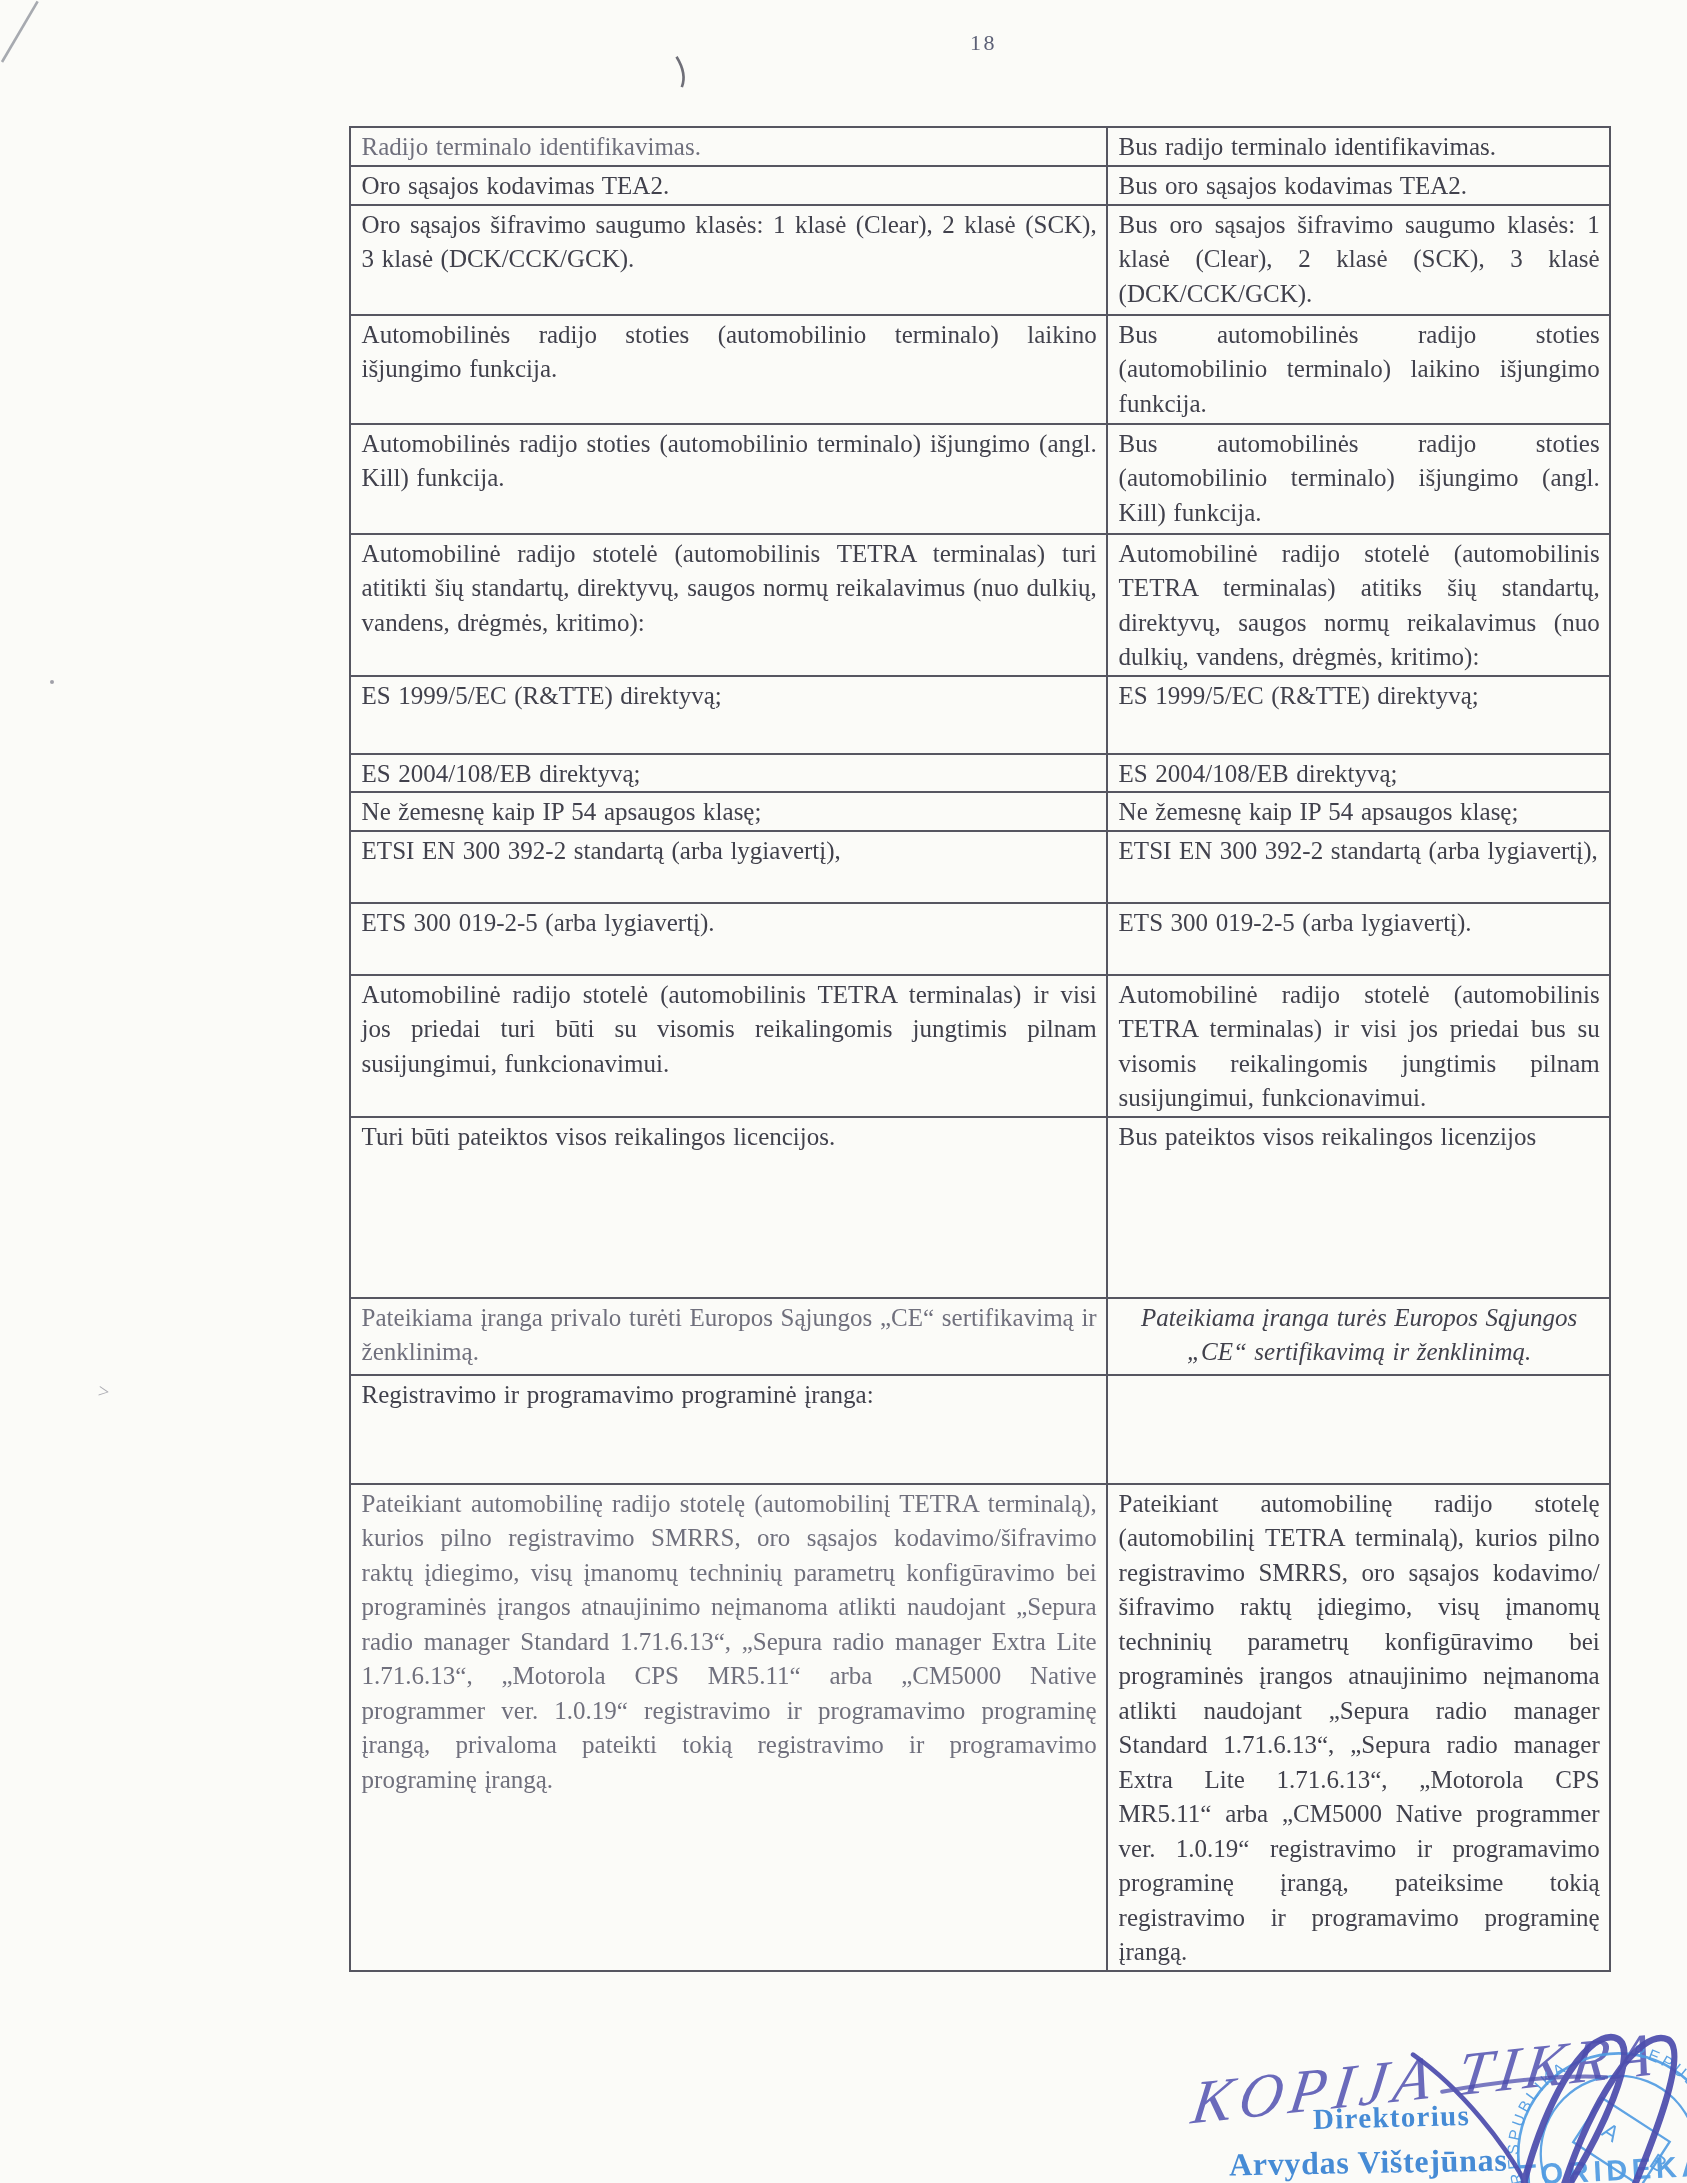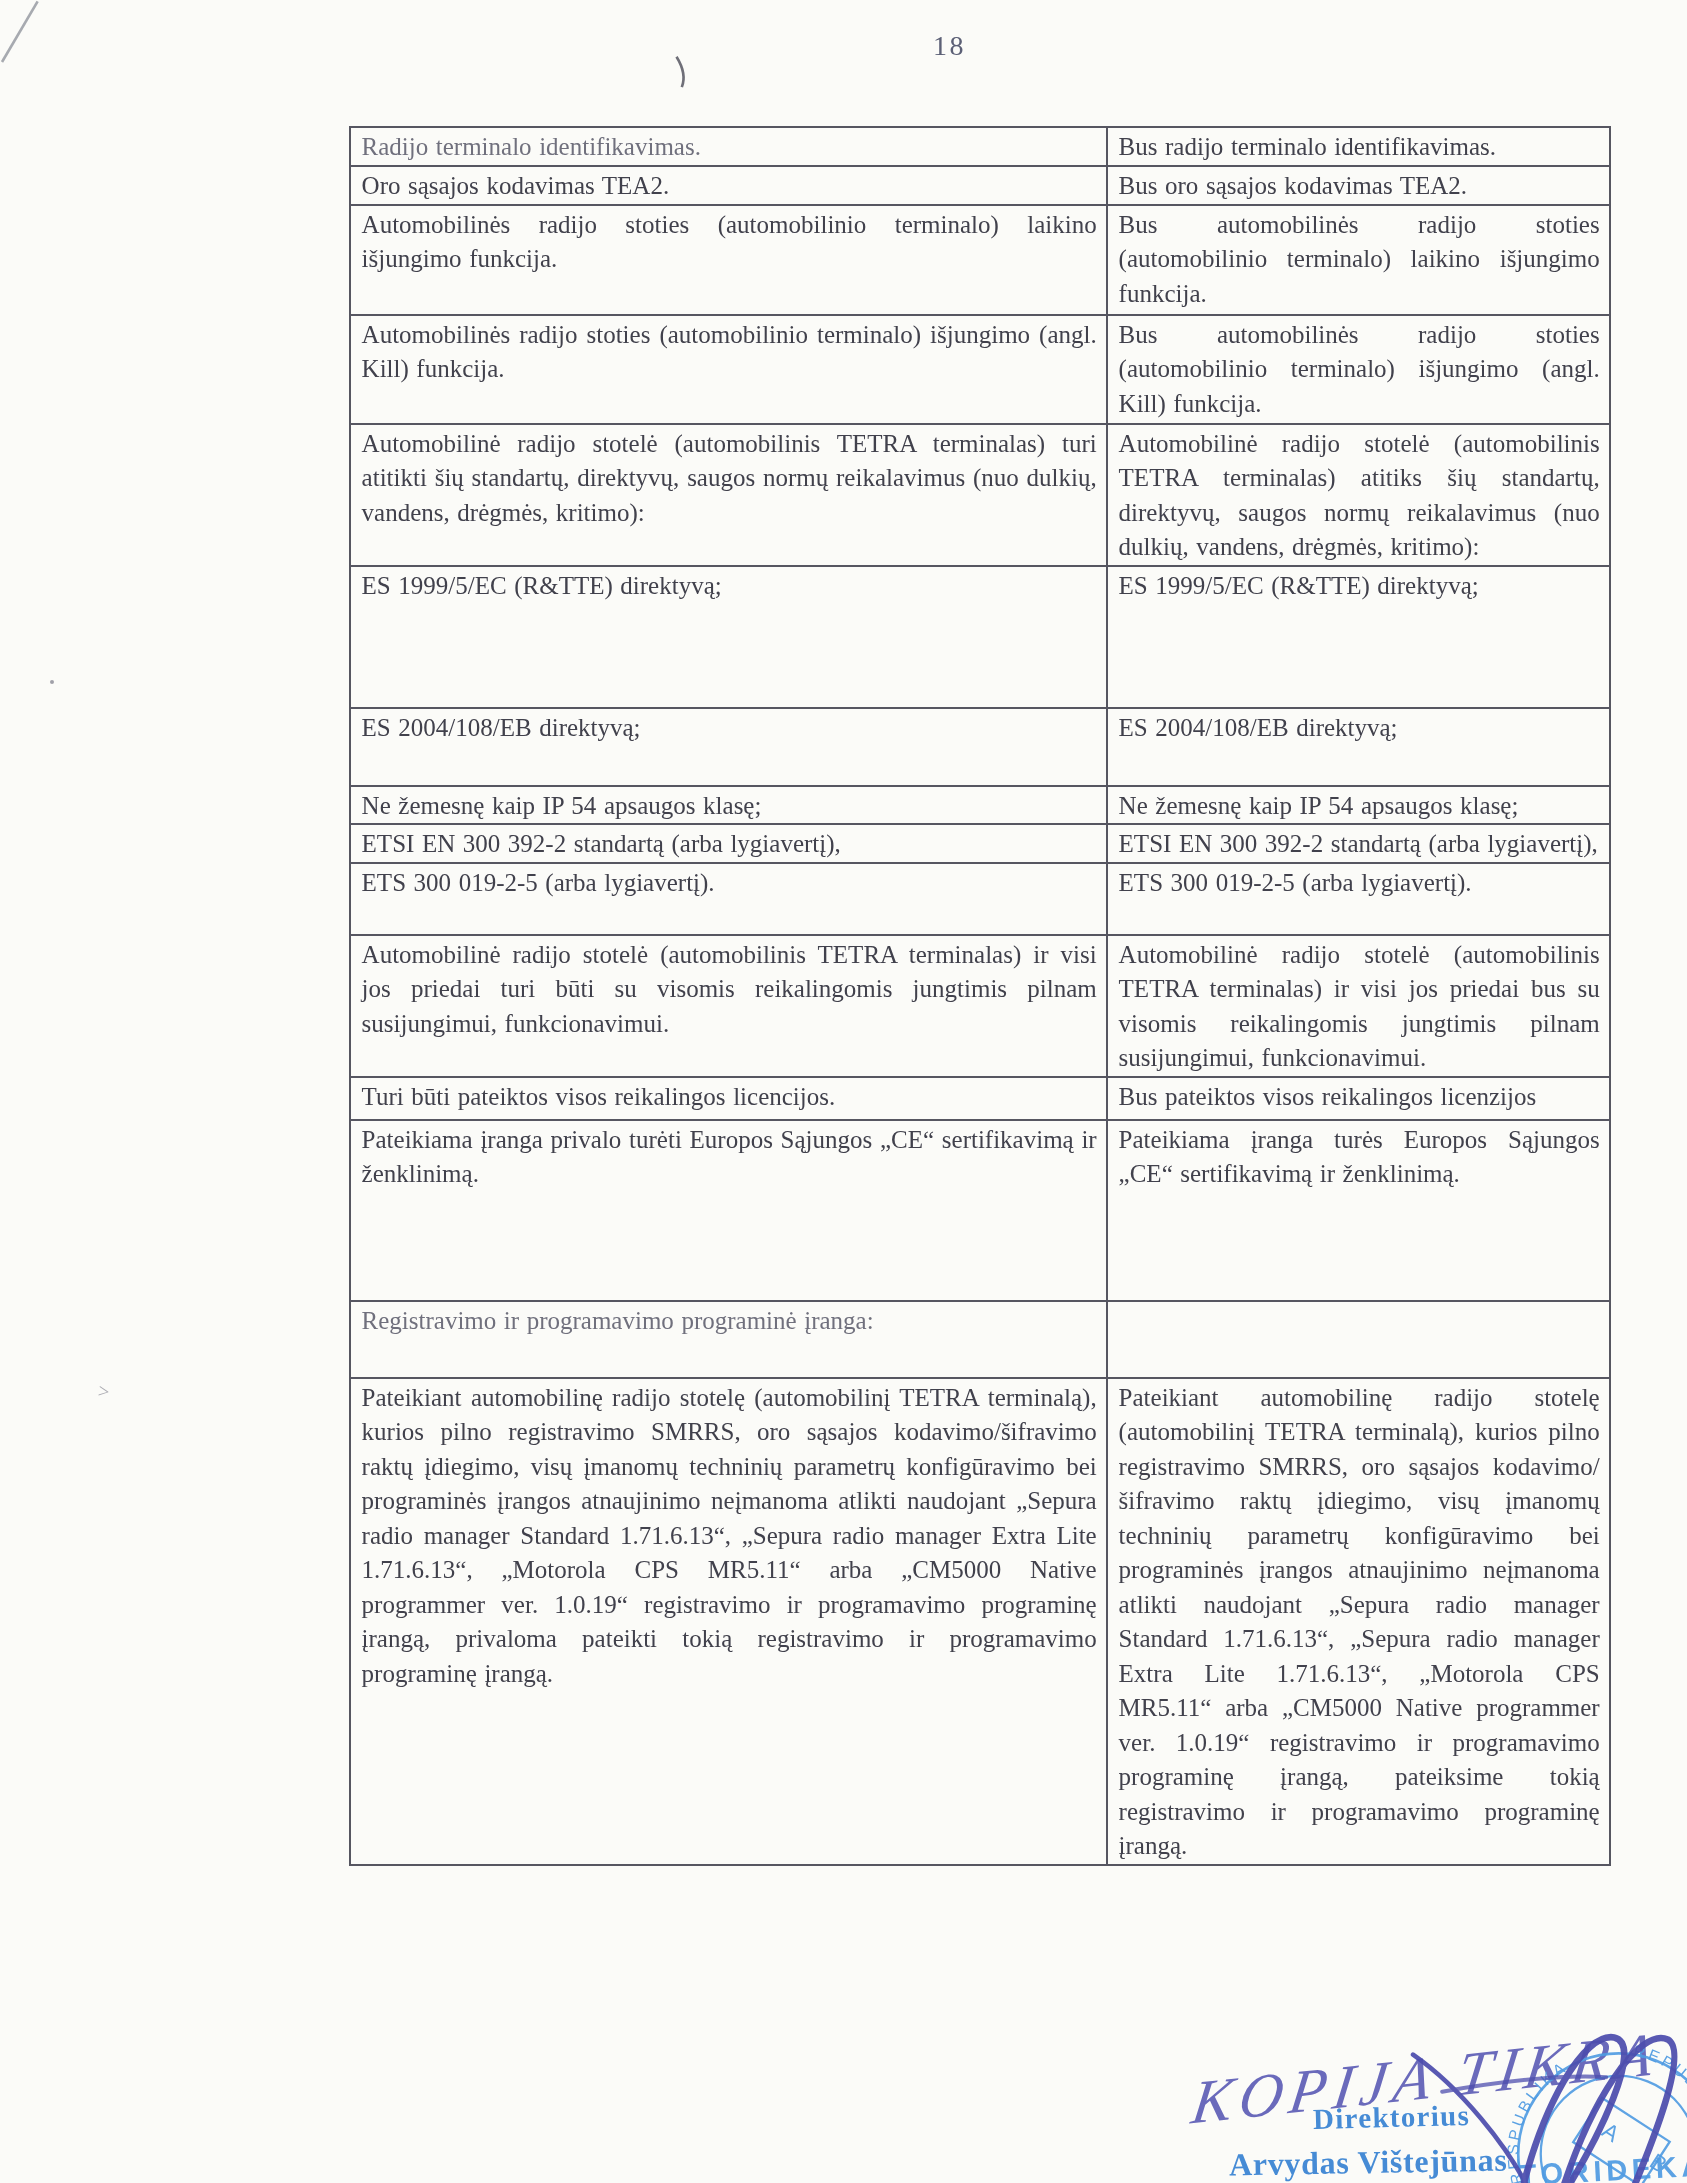--- a/index.html
+++ b/index.html
@@ -2,22 +2,22 @@
 <html style="font-size:10.6px"><head>
 <meta charset="utf-8">
 <style>
   html,body{margin:0;padding:0;}
   body{
     width:1687px;height:2183px;position:relative;overflow:hidden;
     background:#fbfbf8;
     font-family:"Liberation Serif","DejaVu Serif",serif;
   }
   .page-number{
-    position:absolute;left:933px;top:30px;
-    font-size:28px;color:#5c6076;letter-spacing:2.6px;
+    position:absolute;left:970px;top:30px;
+    font-size:22px;color:#5c6076;letter-spacing:2.6px;
   }
   
   table.req{
     position:absolute;left:349px;top:126px;width:1260px;
     border-collapse:collapse;table-layout:fixed;
     color:#41414c;font-size:25px;line-height:1.38;
   }
   table.req td{
     border:2px solid #565661;
     vertical-align:top;
@@ -95,20 +95,24 @@
   <tbody>
     <tr>
         <td>Radijo terminalo identifikavimas.</td>
         <td>Bus radijo terminalo identifikavimas.</td>
       </tr>
     <tr>
         <td>Oro sąsajos kodavimas TEA2.</td>
         <td>Bus oro sąsajos kodavimas TEA2.</td>
       </tr>
     <tr>
+        <td>Oro sąsajos šifravimo saugumo klasės: 1 klasė (Clear), 2 klasė (SCK), 3 klasė (DCK/CCK/GCK).</td>
+        <td>Bus oro sąsajos šifravimo saugumo klasės: 1 klasė (Clear), 2 klasė (SCK), 3 klasė (DCK/CCK/GCK).</td>
+      </tr>
+    <tr>
         <td>Automobilinės radijo stoties (automobilinio terminalo) laikino išjungimo funkcija.</td>
         <td>Bus automobilinės radijo stoties (automobilinio terminalo) laikino išjungimo funkcija.</td>
       </tr>
     <tr>
         <td>Automobilinės radijo stoties (automobilinio terminalo) išjungimo (angl. Kill) funkcija.</td>
         <td>Bus automobilinės radijo stoties (automobilinio terminalo) išjungimo (angl. Kill) funkcija.</td>
       </tr>
     <tr>
         <td>Automobilinė radijo stotelė (automobilinis TETRA terminalas) turi atitikti šių standartų, direktyvų, saugos normų reikalavimus (nuo dulkių, vandens, drėgmės, kritimo):</td>
         <td>Automobilinė radijo stotelė (automobilinis TETRA terminalas) atitiks šių standartų, direktyvų, saugos normų reikalavimus (nuo dulkių, vandens, drėgmės, kritimo):</td>

